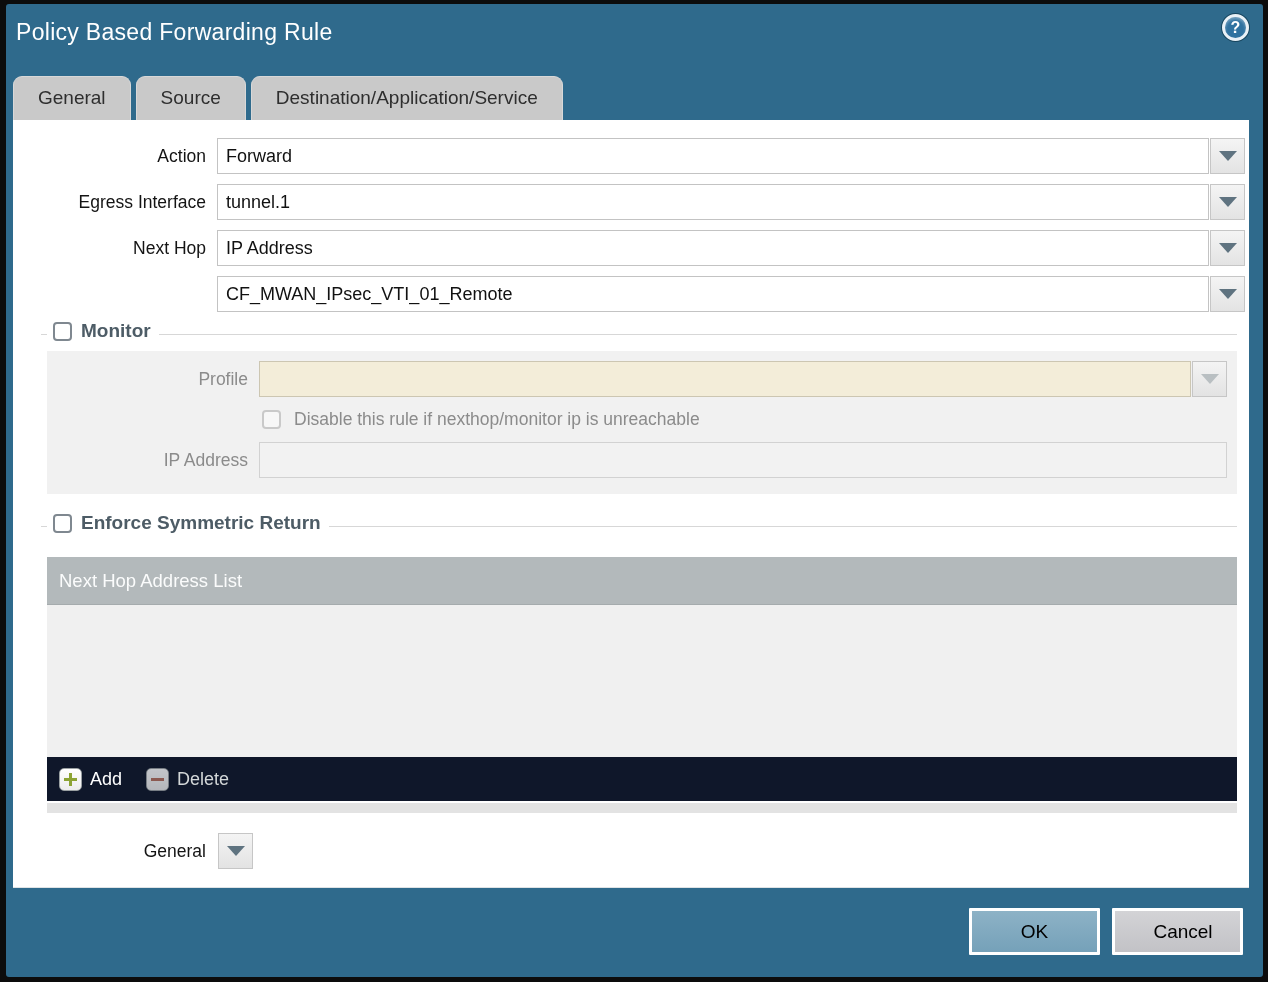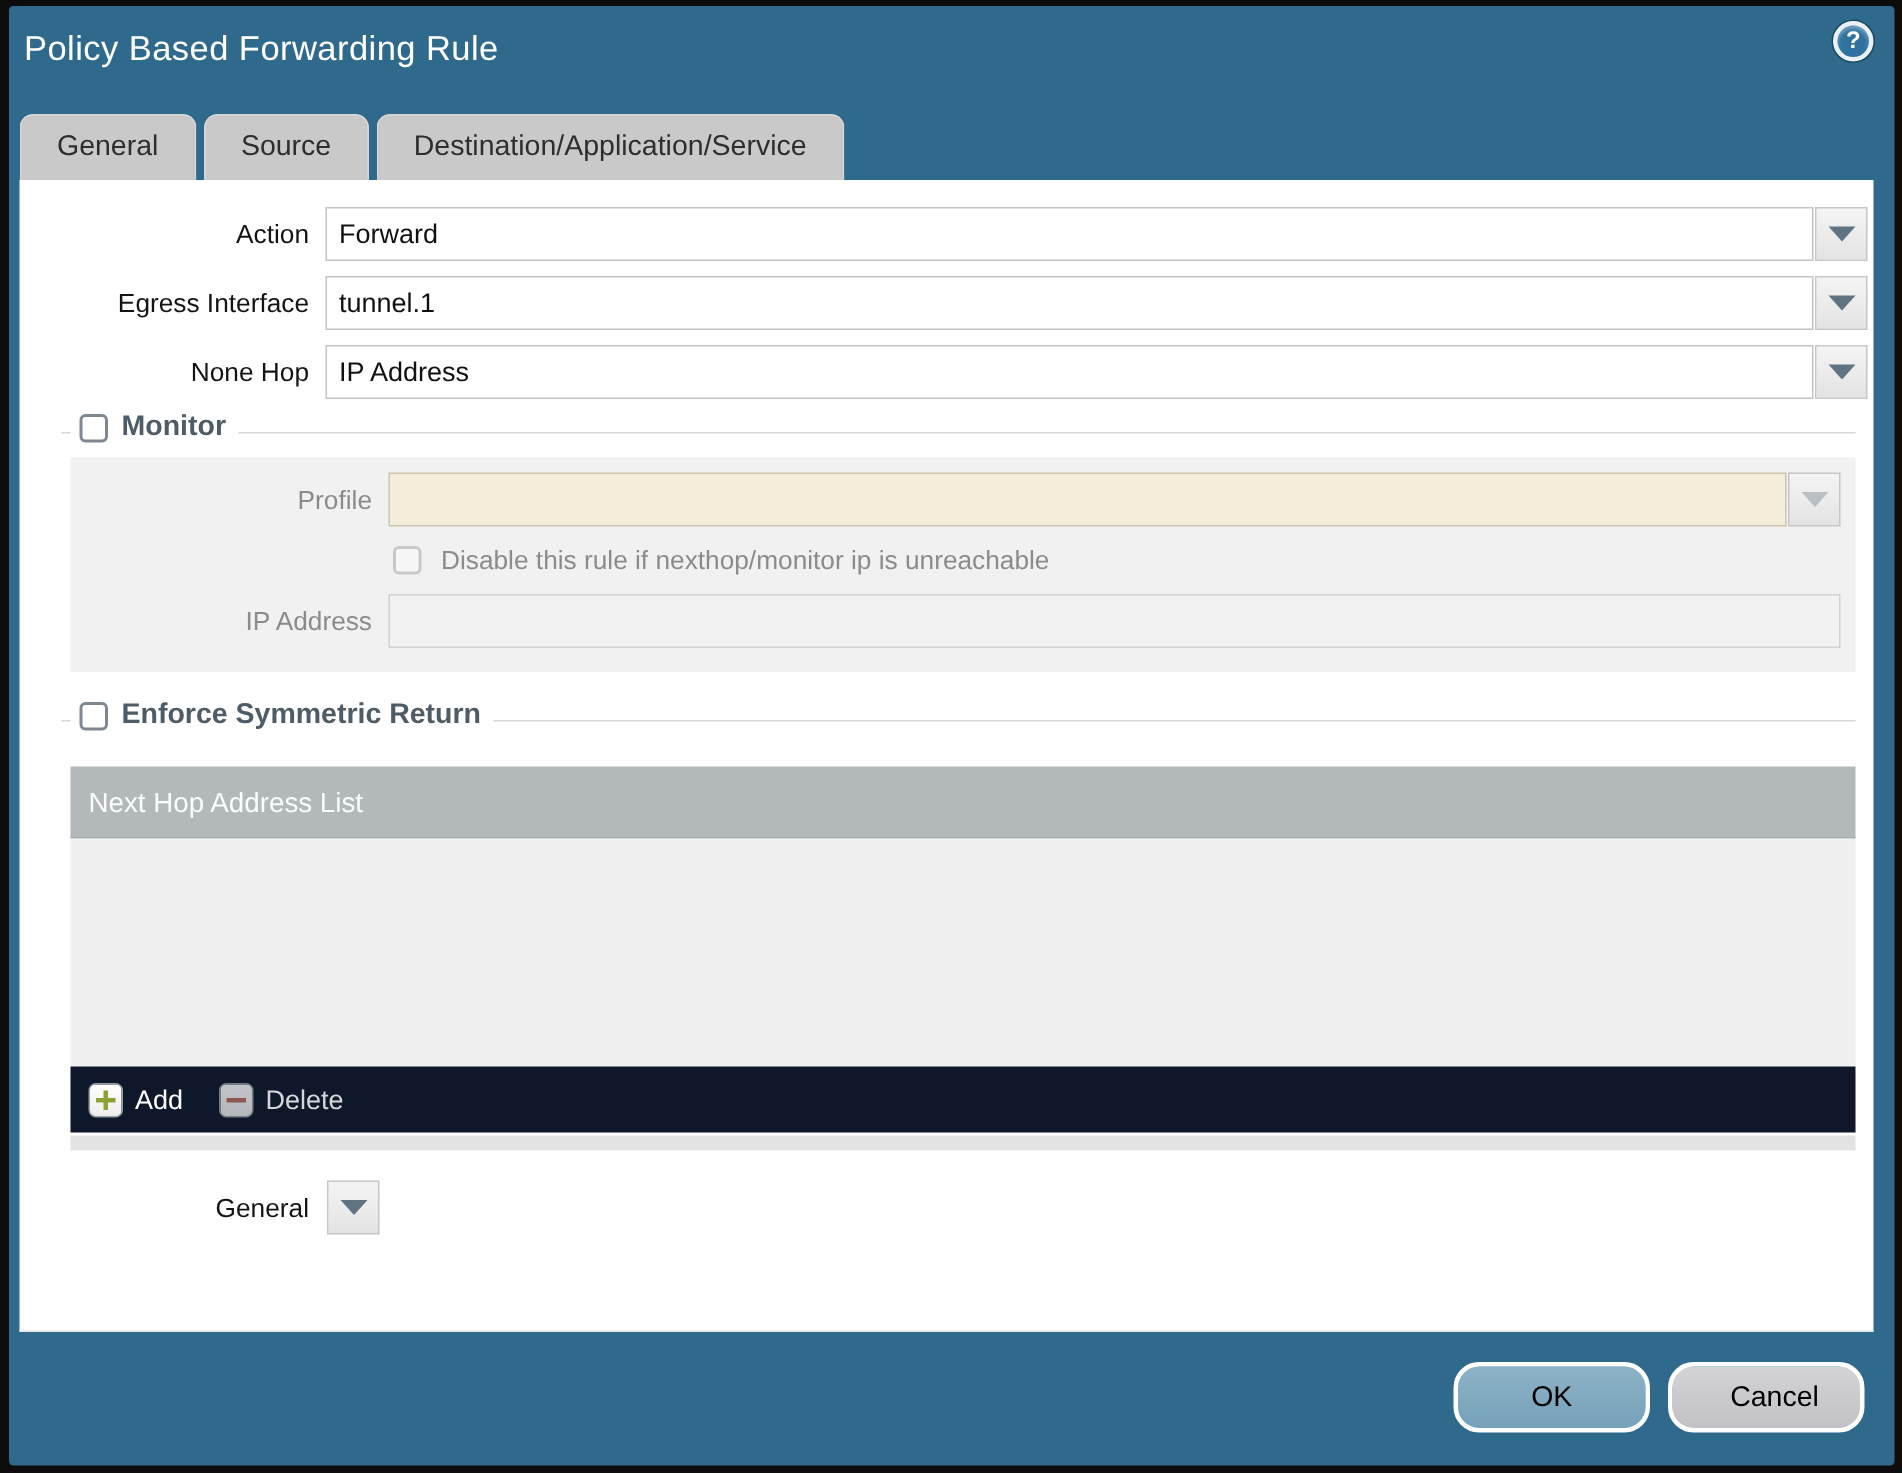--- a/index.html
+++ b/index.html
@@ -131,21 +131,21 @@
   .tool-btn span{ font-size:18px; color:#ffffff; }
   .tool-btn.disabled{ cursor:default; }
   .tool-btn.disabled span{ color:#d3d7d8; }
   .tool-btn.disabled .glyph{ opacity:.75; }
   
   .schedule-row{ margin-top:20px; }
   
   .footer{ position:absolute; left:0; right:0; bottom:0; height:94px; }
   .btn{
     position:absolute; top:25px; width:131px; height:47px;
-    border-radius:17px; border:3px solid #ffffff;
+    border-radius:1px; border:3px solid #ffffff;
     font-family:inherit; font-size:19px; color:#000000;
     cursor:pointer;
   }
   .btn.ok{ right:163px; background:linear-gradient(#8db2c6,#75a1b9); }
   .btn.cancel{ right:20px; background:linear-gradient(#d3d3d6,#c2c2c6);padding-left:11px; }
 </style>
 </head>
 <body>
 
 <div class="dialog">
@@ -175,28 +175,36 @@
     <div class="row">
       <div class="lbl">Egress Interface</div>
       <input class="field" value="tunnel.1" style="">
       <div class="dd-btn">
         <div class="dd-arrow"></div>
       </div>
       <div class="spacer-right"></div>
     </div>
 
     <div class="row">
-      <div class="lbl">None Hop</div>
+      <div class="lbl">Next Hop</div>
       <input class="field" value="IP Address" style="">
       <div class="dd-btn">
         <div class="dd-arrow"></div>
       </div>
       <div class="spacer-right"></div>
     </div>
 
+    <div class="row">
+      <div class="lbl"></div>
+      <input class="field" value="CF_MWAN_IPsec_VTI_01_Remote" style="">
+      <div class="dd-btn">
+        <div class="dd-arrow"></div>
+      </div>
+      <div class="spacer-right"></div>
+    </div>
 
     <div class="fset" style="margin-top:22px;">
       <div class="fset-legend">
         <div class="cb"></div>
         <div class="fset-title">Monitor</div>
       </div>
       <div class="fset-body">
         <div class="row">
           <div class="lbl lbl-dis" style="width:212px;">Profile</div>
           <input class="field beige" disabled="" value="" style="">

